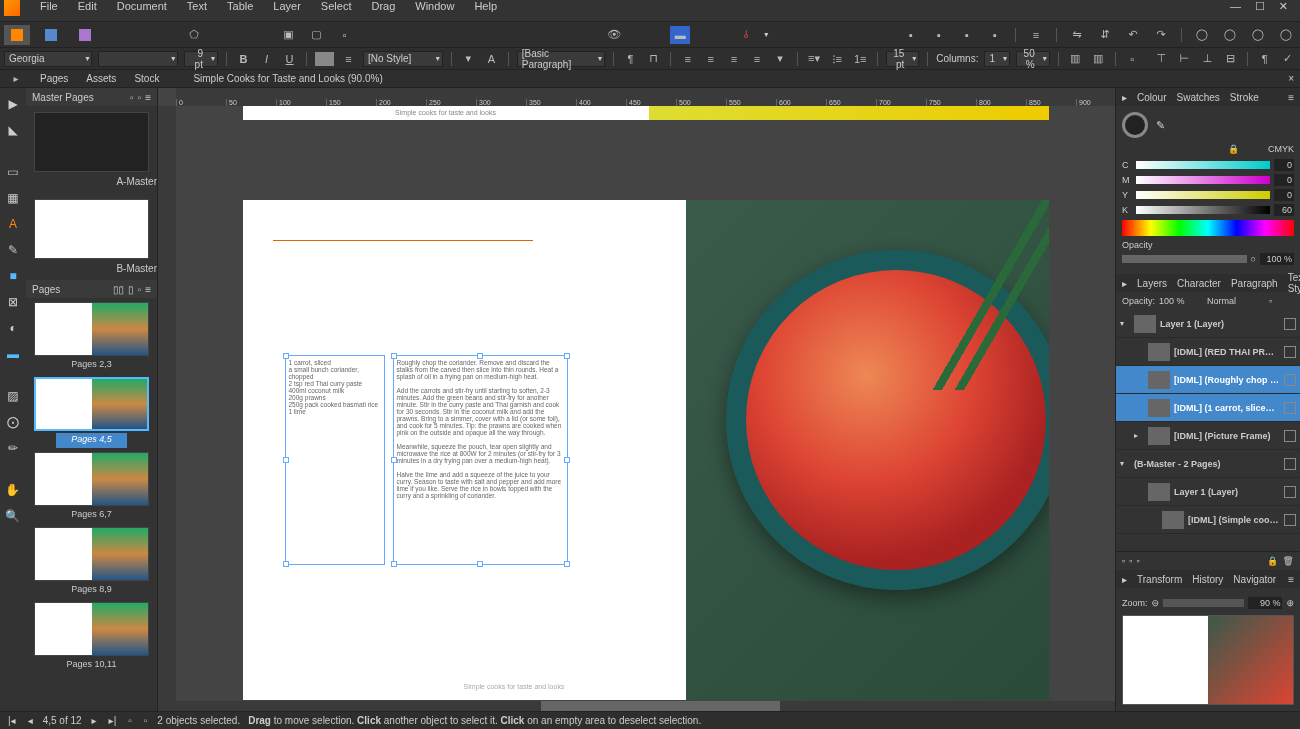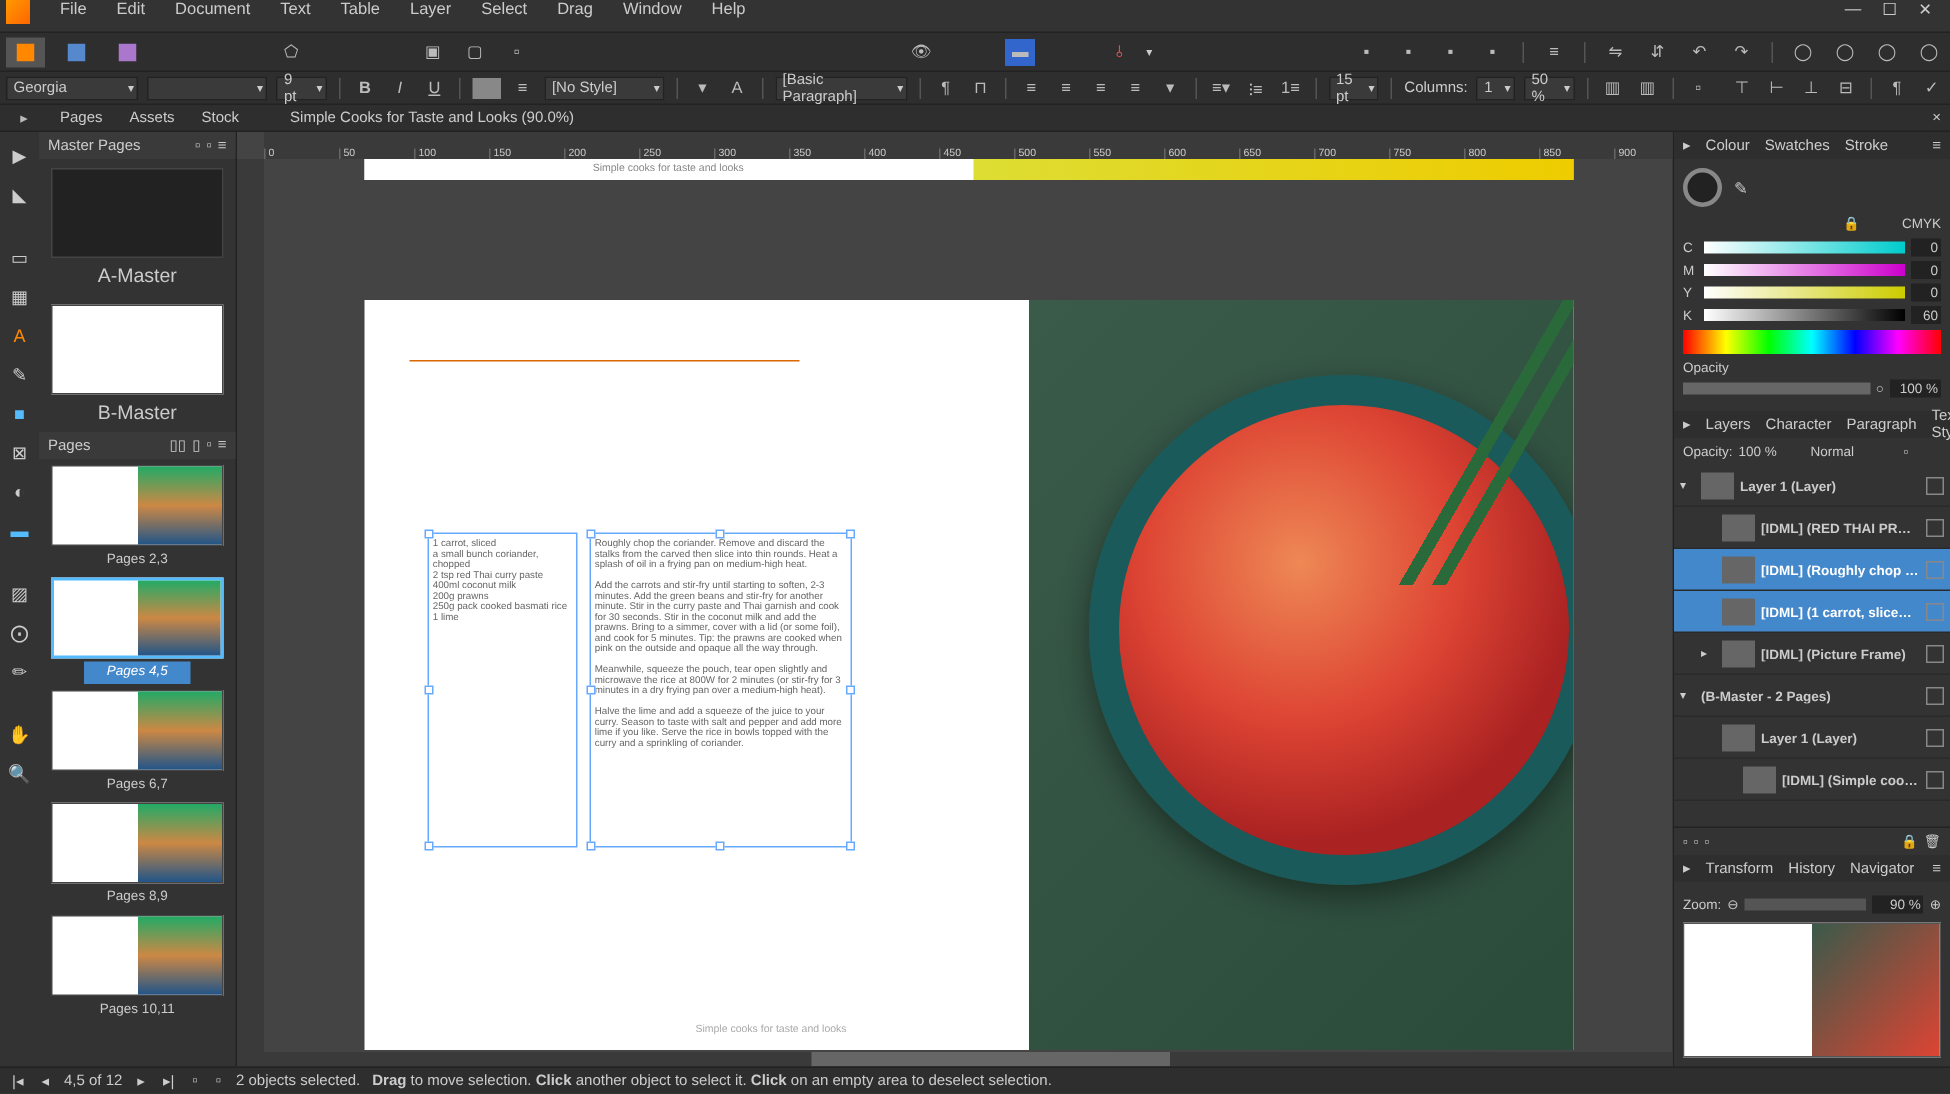--- a/index.html
+++ b/index.html
@@ -9,35 +9,35 @@
 .menubar .mi { padding:0 10px; cursor:pointer; font-size:11px; }
 .winbtns { margin-left:auto; display:flex; gap:14px; padding-right:8px; }
 .winbtns span { cursor:pointer; font-size:11px; }
 .persrow { height:26px; background:#2e2e2e; display:flex; align-items:center; padding:0 4px; gap:8px; border-bottom:1px solid #222; }
 .pers { width:26px; height:20px; display:flex; align-items:center; justify-content:center; cursor:pointer; }
 .pers.active { background:#555; }
 .iconbtn { width:20px; height:18px; display:flex; align-items:center; justify-content:center; cursor:pointer; color:#bbb; }
 .cbar { height:22px; background:#2e2e2e; display:flex; align-items:center; padding:0 4px; gap:6px; border-bottom:1px solid #222; }
 .cbar .sel { background:#3a3a3a; border:1px solid #222; height:16px; padding:0 14px 0 4px; font-size:10px; position:relative; display:flex; align-items:center; }
 .cbar .sel::after { content:"▾"; position:absolute; right:2px; font-size:8px; }
-.cbar .num { width:36px; }
+.cbar .num { width:36px;text-align:right; }
 .cbar .wide { width:90px; }
 .cbar .xwide { width:100px; }
 .sep { width:1px; height:14px; background:#555; margin:0 2px; }
 .ctx { height:18px; background:#2e2e2e; display:flex; align-items:center; padding:0 6px; gap:10px; font-size:10px; border-bottom:1px solid #222; }
 .ctx .tab { cursor:pointer; padding:0 4px; }
 .main { display:flex; height:623px; }
 .toolcol { width:26px; background:#333; display:flex; flex-direction:column; align-items:center; gap:6px; padding-top:6px; }
 .toolcol .t { width:20px; height:20px; display:flex; align-items:center; justify-content:center; cursor:pointer; font-size:12px; }
 .leftp { width:132px; background:#333; display:flex; flex-direction:column; border-right:1px solid #222; }
 .phdr { height:18px; display:flex; align-items:center; padding:0 6px; font-size:10px; background:#3a3a3a; }
 .phdr .ico { margin-left:auto; display:flex; gap:4px; }
 .mthumb { margin:6px 8px 2px; height:60px; background:#222; border:1px solid #444; }
 .mthumb.w { background:#fff; }
-.mlbl { text-align:center; font-size:13px; padding:2px 0 6px; }
+.mlbl { text-align:right; font-size:10px; padding:2px 0 6px; }
 .pthumb { margin:4px 8px 2px; height:54px; background:#fff; display:flex; border:1px solid #444; }
 .pthumb.sel { border:2px solid #5bf; }
 .pthumb .half { flex:1; }
 .phr { flex:1; background:linear-gradient(180deg,#2a6 0%,#c84 50%,#258 100%); }
 .plbl { text-align:center; font-size:9px; padding:1px 0 4px; }
 .plbl.sel { background:#48c; color:#fff; margin:0 30px;font-style:italic; }
 .pages-scroll { overflow-y:auto; flex:1; }
 .canvas { flex:1; background:#444; position:relative; overflow:hidden; }
 .ruler-h { position:absolute; top:0; left:18px; right:0; height:18px; background:#3a3a3a; font-size:7px; display:flex; align-items:flex-end; overflow:hidden; }
 .ruler-h span { width:50px; flex-shrink:0; border-left:1px solid #666; padding-left:2px; }

